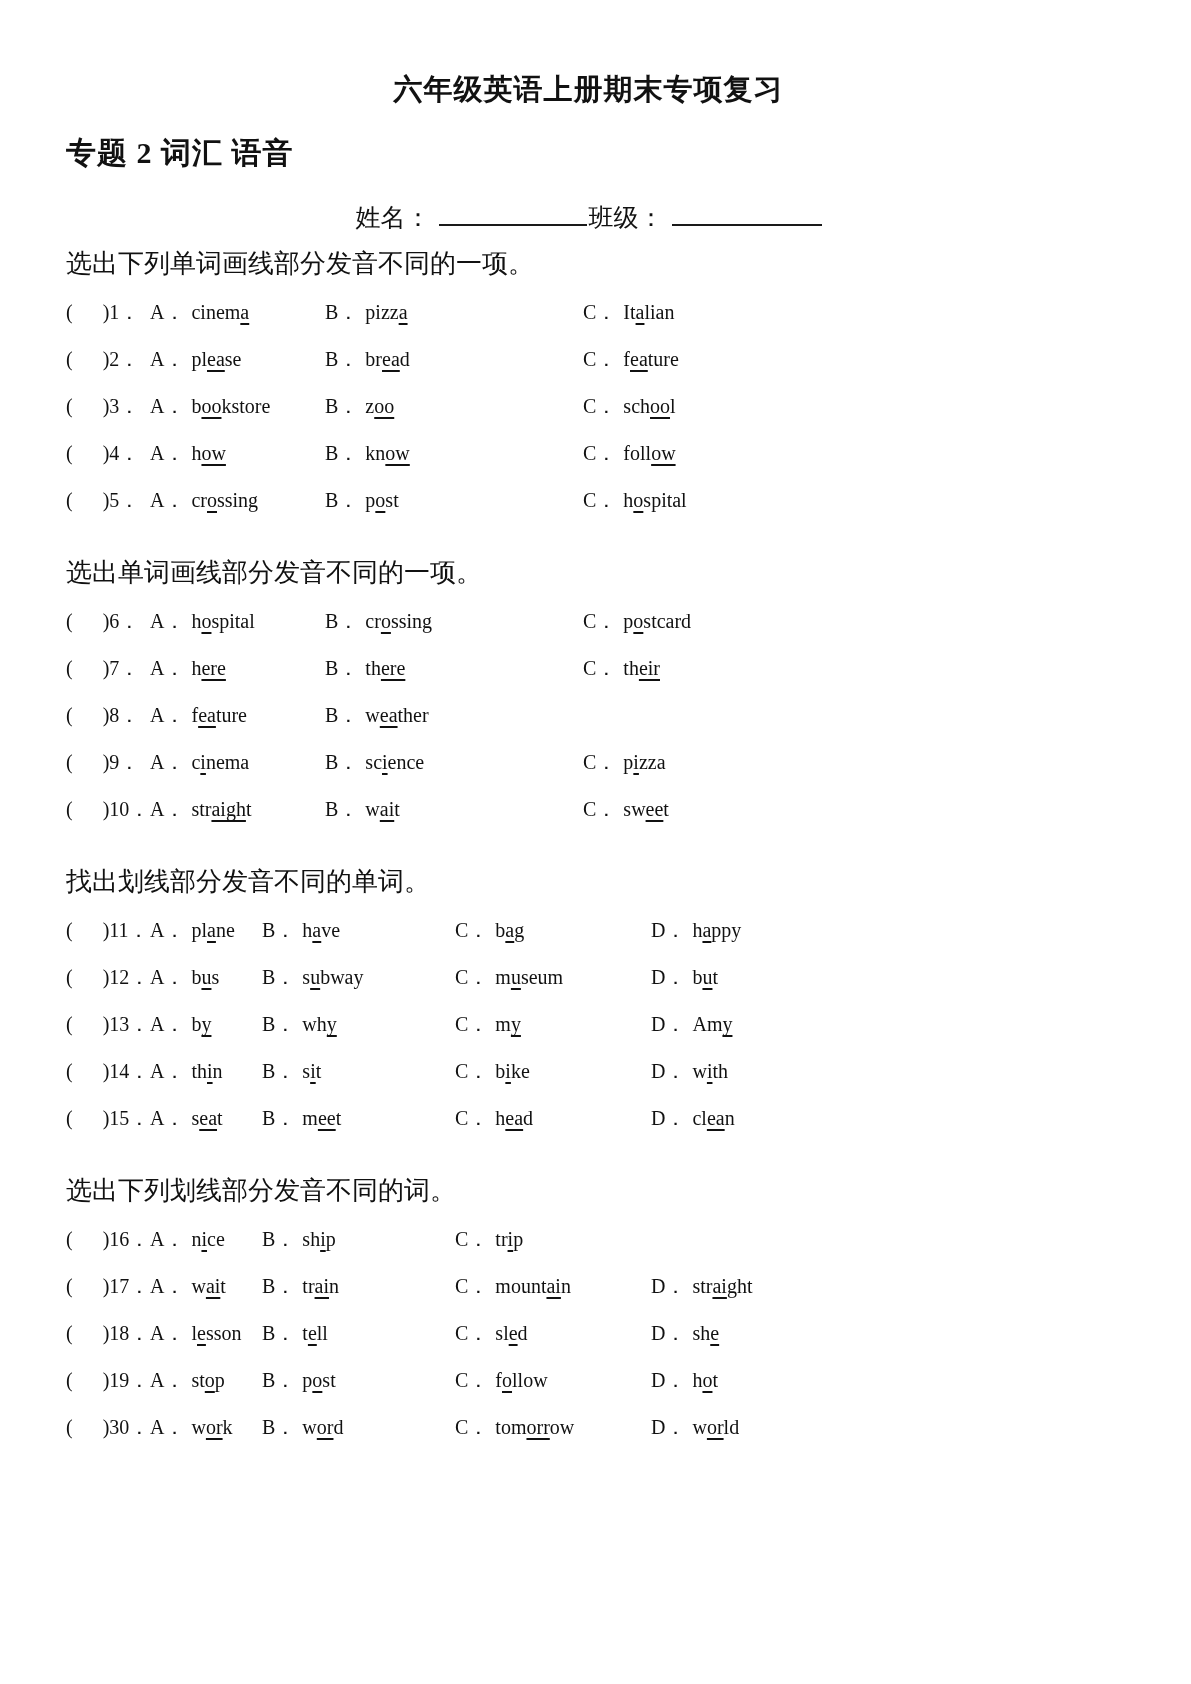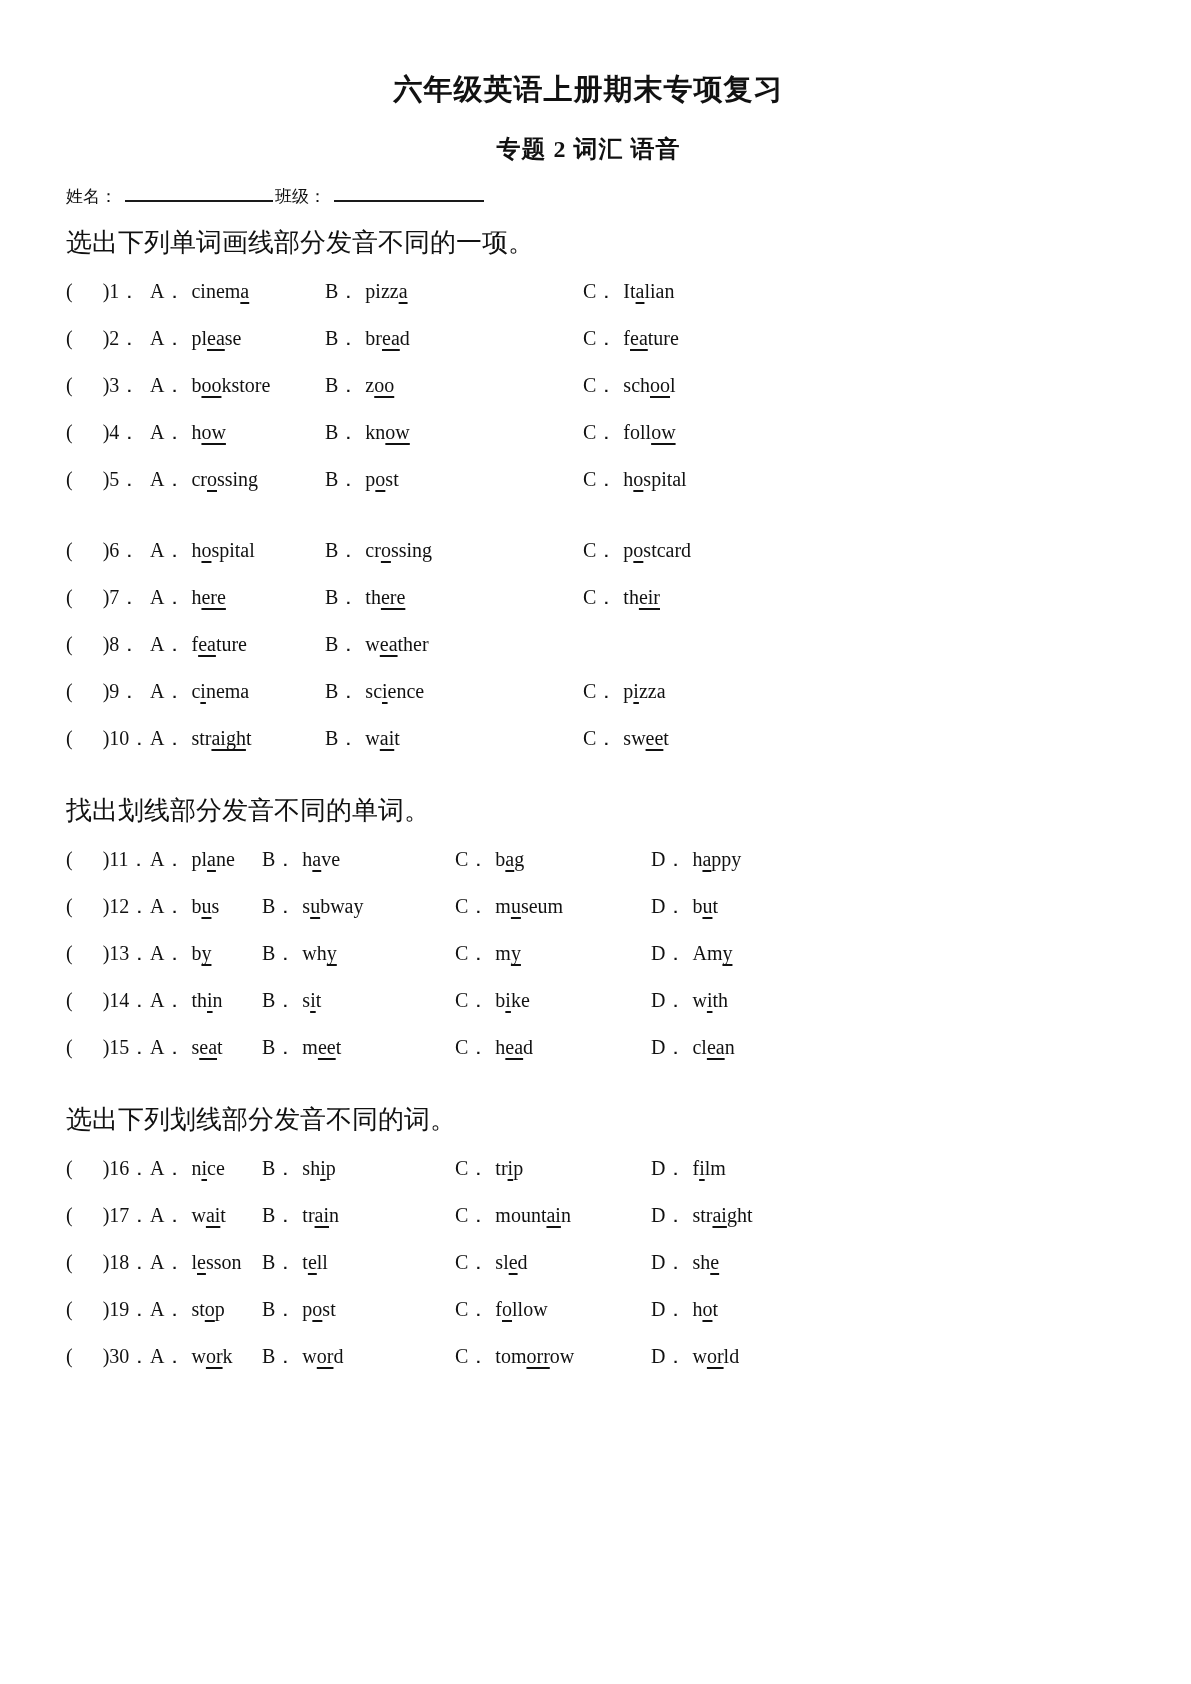--- a/index.html
+++ b/index.html
@@ -23,29 +23,29 @@
   h1.title {
     margin: 0;
     text-align: center;
     font-size: 29px;
     font-weight: 700;
     letter-spacing: 1px;
     line-height: 1.1;
   }
   h2.subtitle {
     margin: 30px 0 0 0;
-    text-align: center;
-    font-size: 24px;
+    font-size: 30px;
     font-weight: 700;
     letter-spacing: 1px;
     line-height: 1.1;
   }
   .name-line {
-    margin-top: 22px;
-    font-size: 17px;
+    margin-top: 38px;
+    text-align: center;
+    font-size: 25px;
     line-height: 22px;
   }
   .blank {
     display: inline-block;
     border-bottom: 2px solid #1a1a1a;
     height: 16px;
     vertical-align: baseline;
   }
   .blank.name  { width: 148px; margin-left: 8px; }
   .blank.class { width: 150px; margin-left: 8px; }
@@ -120,20 +120,21 @@
           <span class="opt opt-c"><span class="opt-label">C．</span><span class="opt-word">foll<u>ow</u></span></span>
         </div>
         <div class="q-row cols3">
           <span class="q-prefix"><span class="bracket">(      )</span><span class="q-num">5．</span></span>
           <span class="opt opt-a"><span class="opt-label">A．</span><span class="opt-word">cr<u>o</u>ssing</span></span>
           <span class="opt opt-b"><span class="opt-label">B．</span><span class="opt-word">p<u>o</u>st</span></span>
           <span class="opt opt-c"><span class="opt-label">C．</span><span class="opt-word">h<u>o</u>spital</span></span>
         </div>
       </section>
       <section class="group">
+        <p class="instruction">选出单词画线部分发音不同的一项。</p>
         <div class="q-row cols3">
           <span class="q-prefix"><span class="bracket">(      )</span><span class="q-num">6．</span></span>
           <span class="opt opt-a"><span class="opt-label">A．</span><span class="opt-word">h<u>o</u>spital</span></span>
           <span class="opt opt-b"><span class="opt-label">B．</span><span class="opt-word">cr<u>o</u>ssing</span></span>
           <span class="opt opt-c"><span class="opt-label">C．</span><span class="opt-word">p<u>o</u>stcard</span></span>
         </div>
         <div class="q-row cols3">
           <span class="q-prefix"><span class="bracket">(      )</span><span class="q-num">7．</span></span>
           <span class="opt opt-a"><span class="opt-label">A．</span><span class="opt-word">h<u>ere</u></span></span>
           <span class="opt opt-b"><span class="opt-label">B．</span><span class="opt-word">th<u>ere</u></span></span>
@@ -195,21 +196,20 @@
           <span class="opt opt-d"><span class="opt-label">D．</span><span class="opt-word">cl<u>ea</u>n</span></span>
         </div>
       </section>
       <section class="group">
         <p class="instruction">选出下列划线部分发音不同的词。</p>
         <div class="q-row cols4">
           <span class="q-prefix"><span class="bracket">(      )</span><span class="q-num">16．</span></span>
           <span class="opt opt-a"><span class="opt-label">A．</span><span class="opt-word">n<u>i</u>ce</span></span>
           <span class="opt opt-b"><span class="opt-label">B．</span><span class="opt-word">sh<u>i</u>p</span></span>
           <span class="opt opt-c"><span class="opt-label">C．</span><span class="opt-word">tr<u>i</u>p</span></span>
-          <span class="opt opt-d"><span class="opt-label">D．</span><span class="opt-word">f<u>i</u>lm</span></span>
         </div>
         <div class="q-row cols4">
           <span class="q-prefix"><span class="bracket">(      )</span><span class="q-num">17．</span></span>
           <span class="opt opt-a"><span class="opt-label">A．</span><span class="opt-word">w<u>ai</u>t</span></span>
           <span class="opt opt-b"><span class="opt-label">B．</span><span class="opt-word">tr<u>ai</u>n</span></span>
           <span class="opt opt-c"><span class="opt-label">C．</span><span class="opt-word">mount<u>ai</u>n</span></span>
           <span class="opt opt-d"><span class="opt-label">D．</span><span class="opt-word">str<u>ai</u>ght</span></span>
         </div>
         <div class="q-row cols4">
           <span class="q-prefix"><span class="bracket">(      )</span><span class="q-num">18．</span></span>

